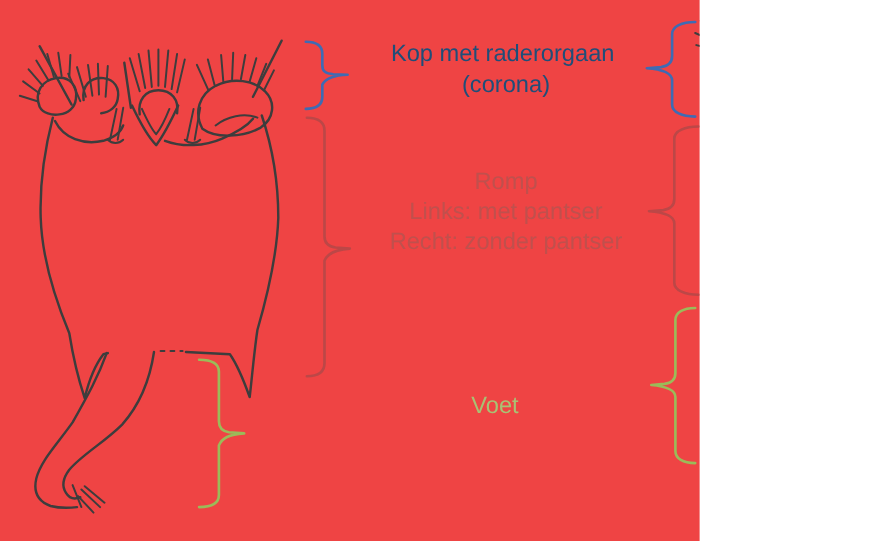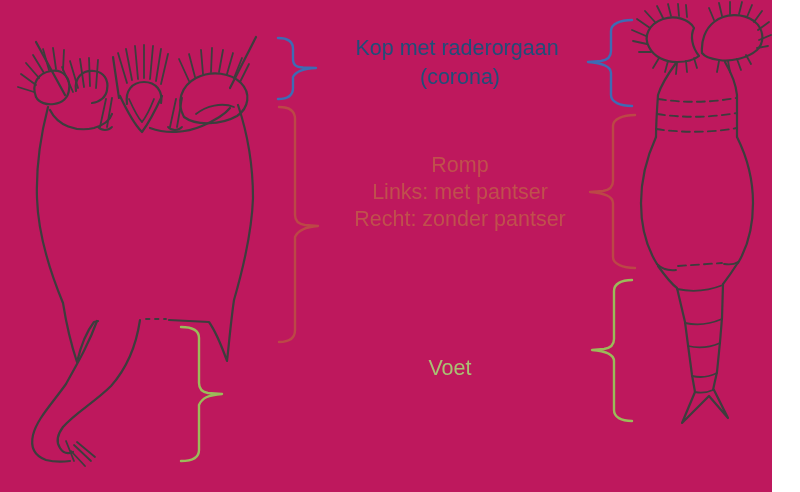--- a/index.html
+++ b/index.html
@@ -1,20 +1,20 @@
 <!DOCTYPE html>
 <html><head>
 <meta charset="utf-8">
 <style>
   html, body { margin: 0; padding: 0; background: #ffffff; }
   .canvas {
     position: relative;
-    width: 772px;
+    width: 636px;
     height: 492px;
-    background: #be185d;
+    background: #ef4444;
     overflow: hidden;
     font-family: "Liberation Sans", sans-serif;
   }
   svg { display: block; }
   text {
     font-family: "Liberation Sans", sans-serif;
     font-size: 21.5px;
   }
   .figure-stroke {
     fill: none;

